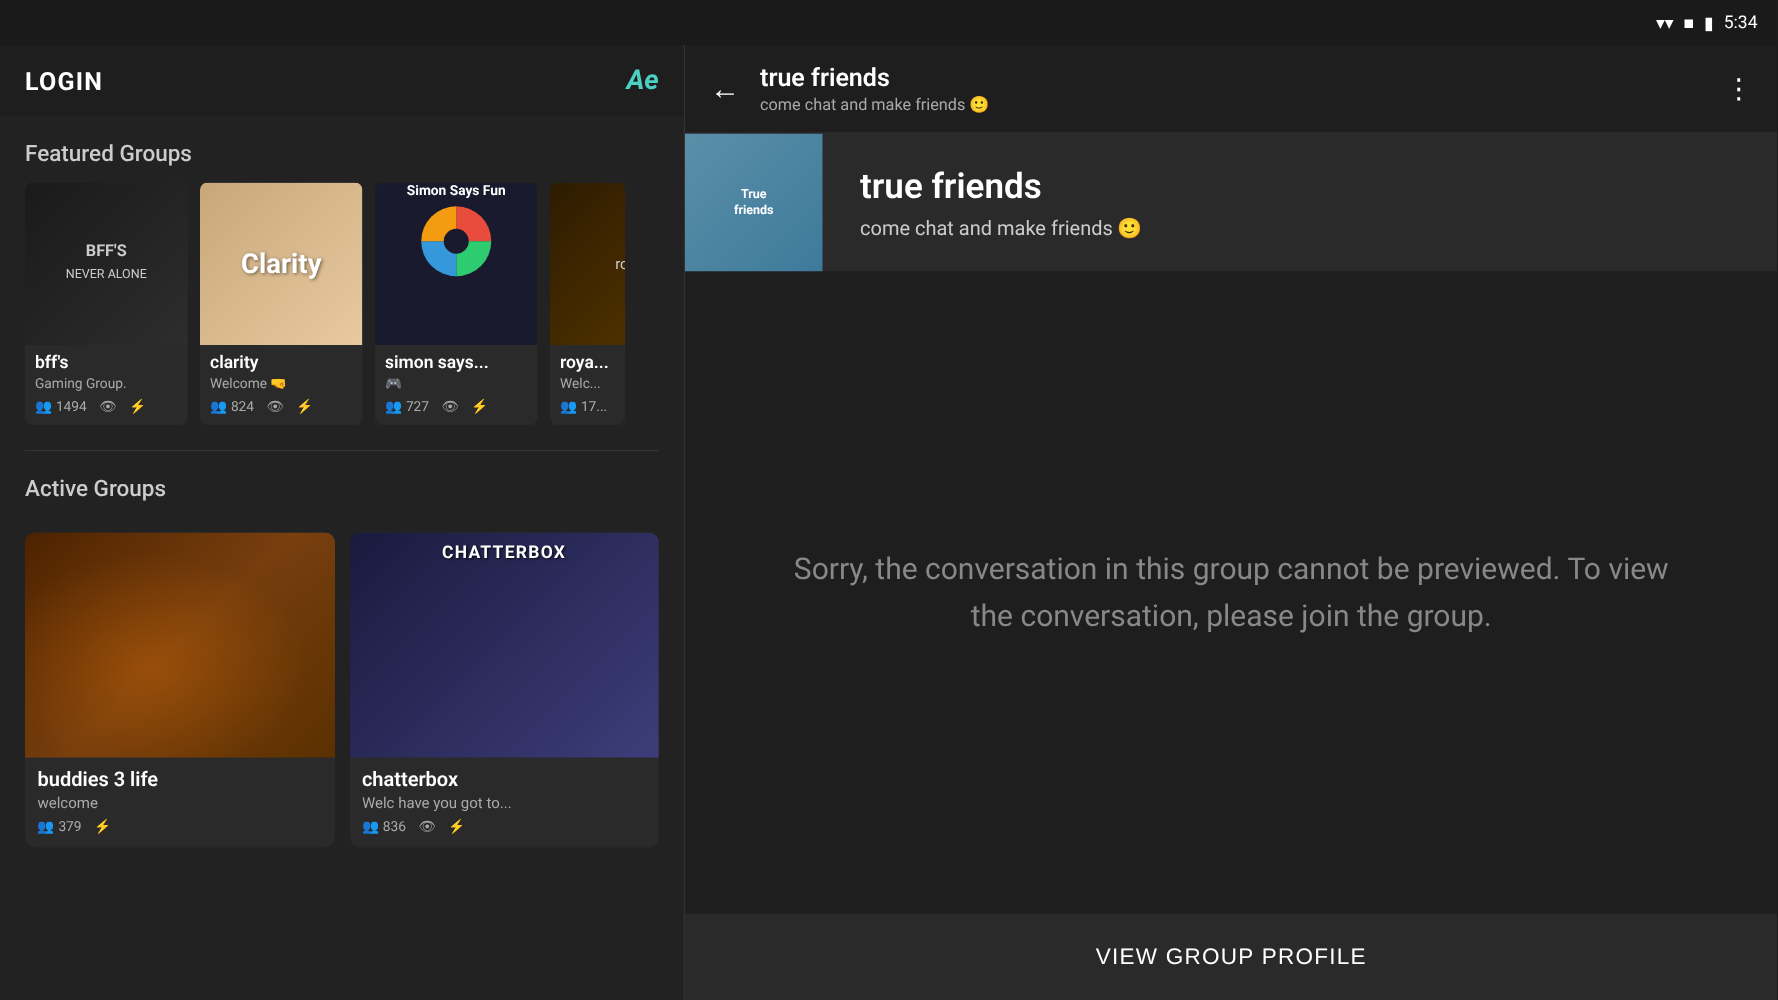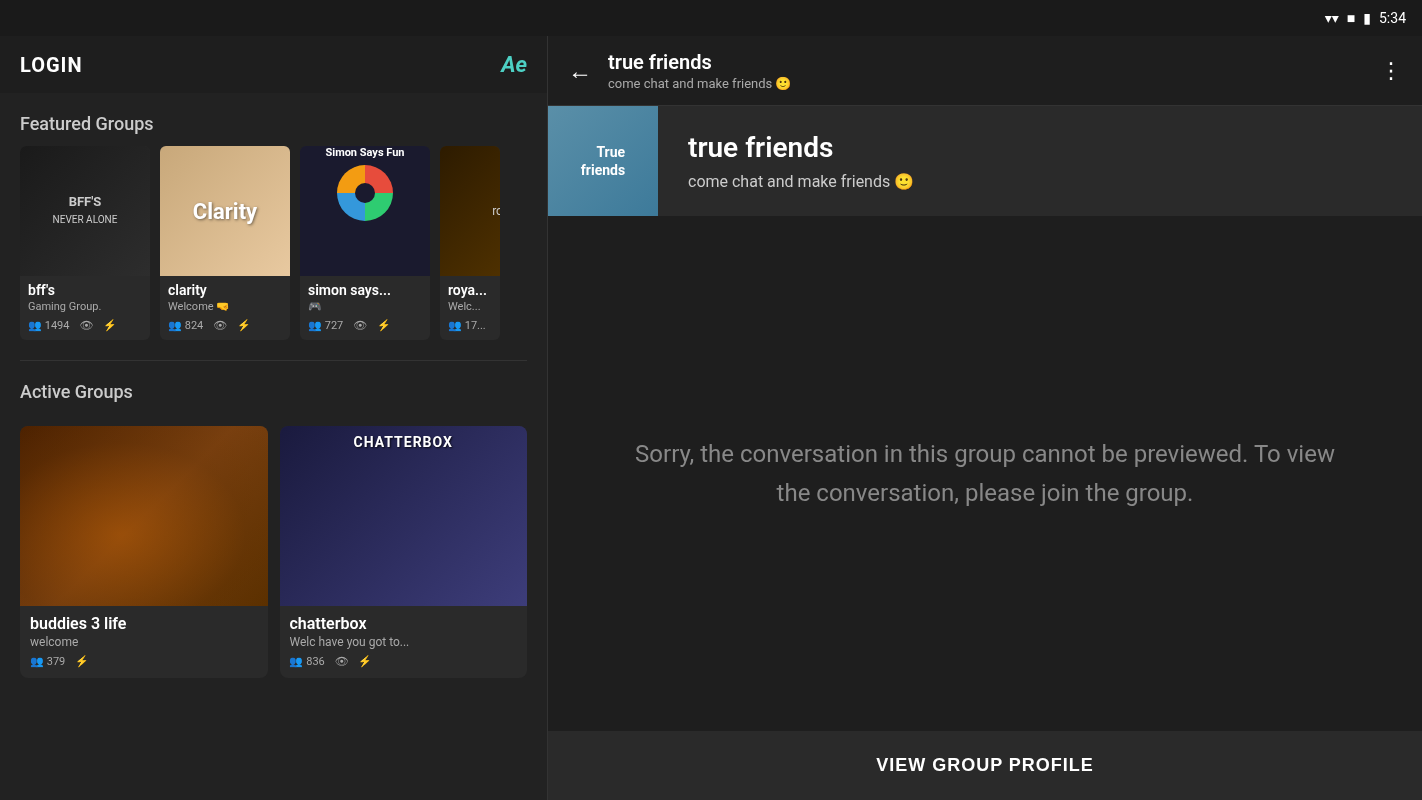--- a/index.html
+++ b/index.html
@@ -311,21 +311,21 @@
       line-height: 1.6;
       max-width: 700px;
     }
 
     
     .view-profile-btn {
       background: #2a2a2a;
       border: none;
       color: #fff;
       font-size: 18px;
-      font-weight: 700;
+      font-weight: 400;
       letter-spacing: 1px;
       padding: 24px;
       text-align: center;
       cursor: pointer;
       width: 100%;
       text-transform: uppercase;
     }
 
     
     .partial-card {
@@ -524,21 +524,21 @@
       <span class="back-btn">←</span>
       <div class="group-header-info">
         <div class="group-header-name">true friends</div>
         <div class="group-header-desc">come chat and make friends 🙂</div>
       </div>
       <span class="more-btn">⋮</span>
     </div>
 
     <div class="group-banner">
       <div class="group-banner-img" style="background:linear-gradient(135deg,#5a8fa8,#3d7a9a);display:flex;align-items:center;justify-content:center;flex-direction:column;">
-        <div style="font-size:14px;color:#fff;text-align:right;padding:4px;font-weight:bold;line-height:1.3;">True<br>friends</div>
+        <div style="font-size:10px;color:#fff;text-align:center;padding:4px;font-weight:bold;line-height:1.3;">True<br>friends</div>
       </div>
       <div class="group-banner-text">
         <div class="group-banner-name">true friends</div>
         <div class="group-banner-desc">come chat and make friends 🙂</div>
       </div>
     </div>
 
     <div class="message-area">
       <div class="preview-msg">Sorry, the conversation in this group cannot be previewed. To view the conversation, please join the group.</div>
     </div>

